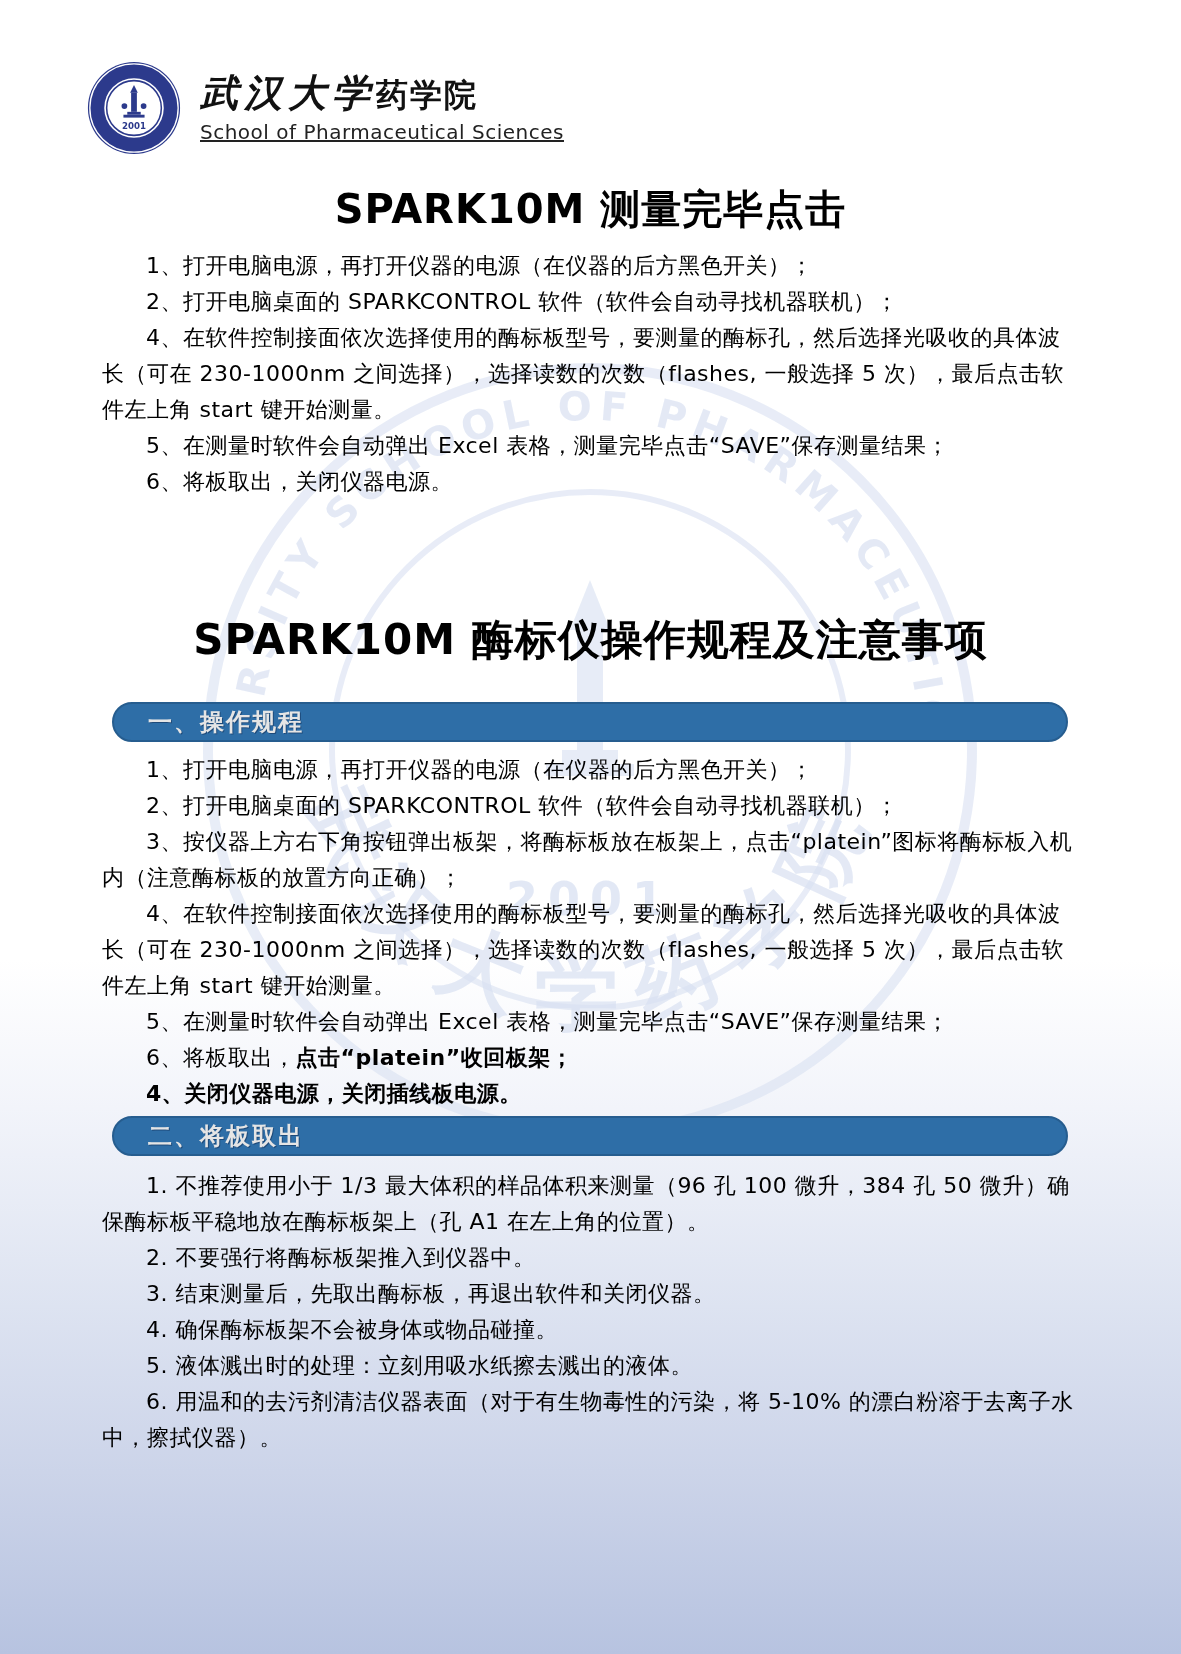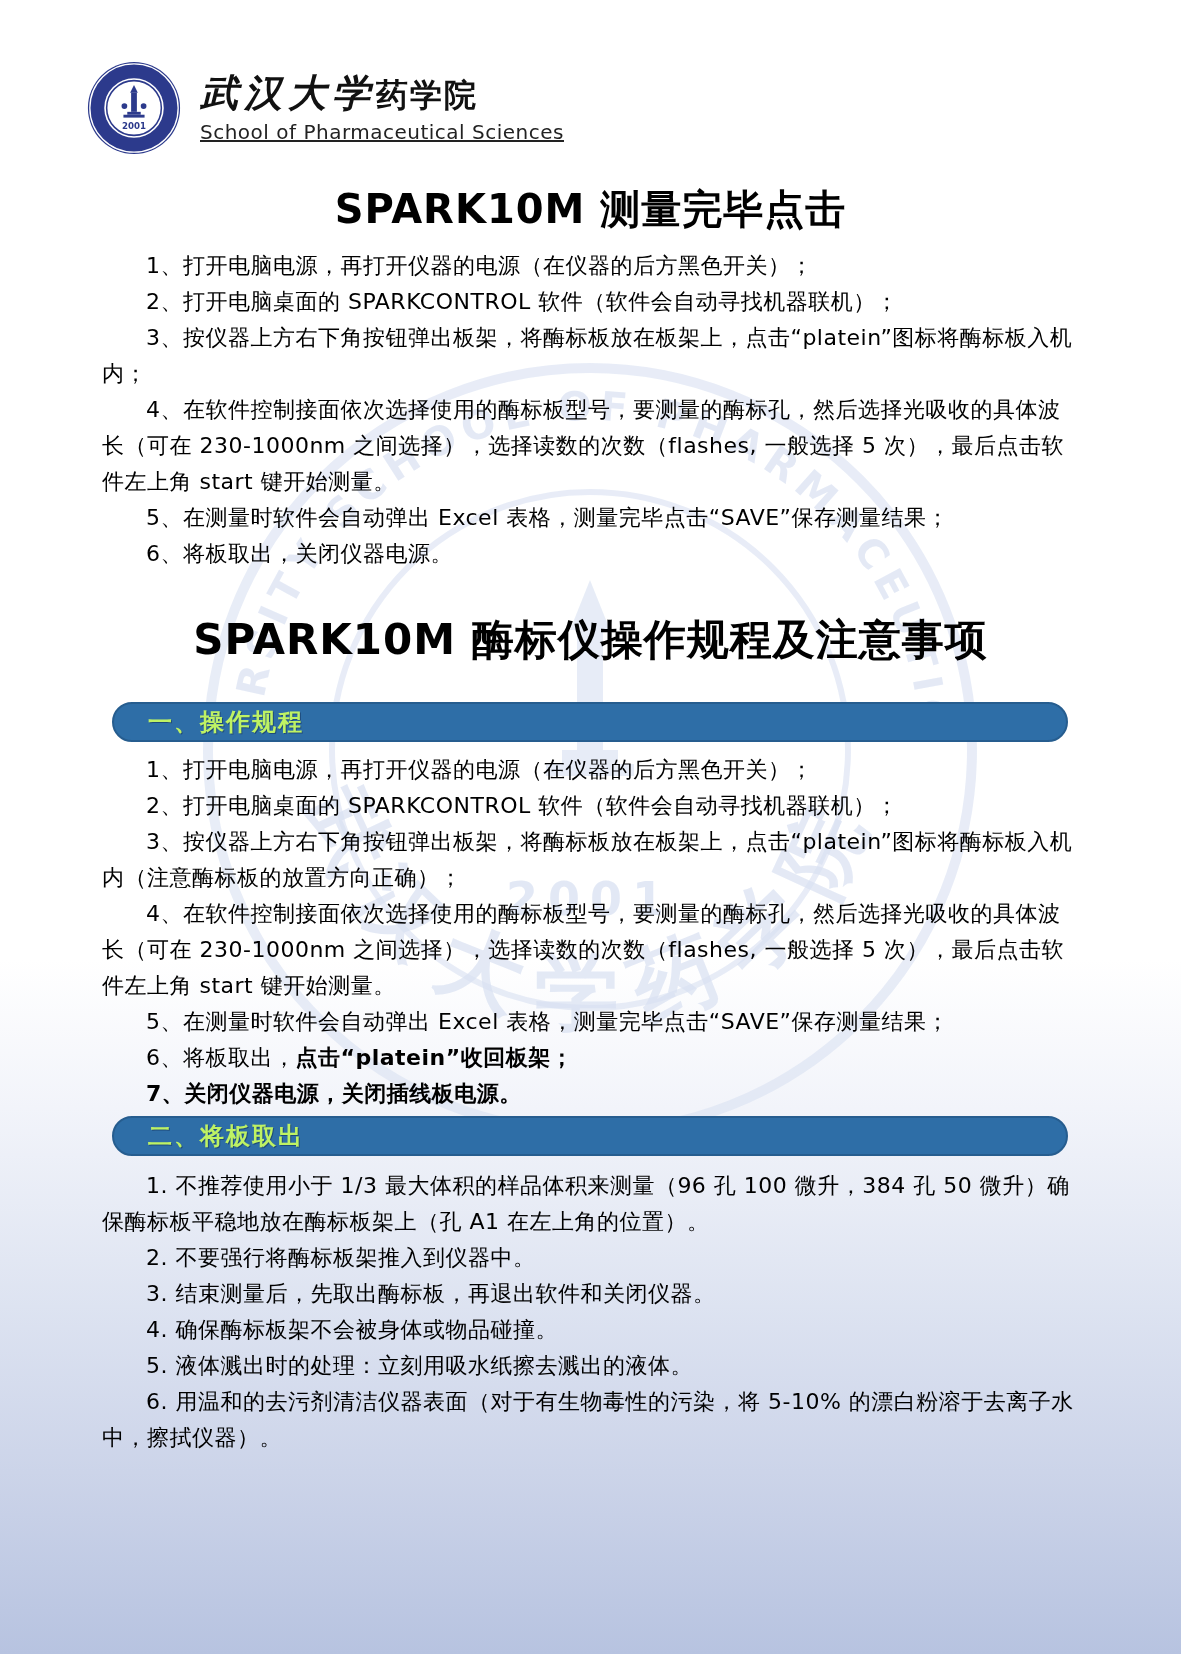--- a/index.html
+++ b/index.html
@@ -33,21 +33,21 @@
   
   .banner{
     position:absolute;left:112px;right:113px;height:40px;
     border-radius:21px;
     background:#2e6ea7;
     border:2px solid #265d8f;
     box-sizing:border-box;
     display:flex;align-items:center;
     padding-left:34px;
   }
-  .banner span{color:#bef264;font-size:24px;font-weight:bold;letter-spacing:2px;
+  .banner span{color:#e5e5e5;font-size:24px;font-weight:bold;letter-spacing:2px;
     text-shadow:1px 1px 0 rgba(20,50,90,.6);}
   .banner.b1{top:702px;}
   .banner.b2{top:1116px;}
   
   .list{position:absolute;left:102px;right:102px;}
   .list.intro{top:248px;}
   .list.sec1{top:752px;}
   .list.sec2{top:1168px;}
   .list p{margin:0;font-size:22px;line-height:36px;text-indent:44px;
     letter-spacing:0.5px;}
@@ -108,40 +108,39 @@
         </div>
         <div class="logo-en">School of Pharmaceutical Sciences</div>
       </div>
     </header>
 
     <h1 class="title-main">SPARK10M 测量完毕点击</h1>
 
     <section class="list intro">
         <p><span>1、打开电脑电源，再打开仪器的电源（在仪器的后方黑色开关）；</span></p>
         <p><span>2、打开电脑桌面的 SPARKCONTROL 软件（软件会自动寻找机器联机）；</span></p>
-        <p><span>3、按仪器上方右下角按钮弹出板架，将酶标板放在板架上，点击“platein”图标将酶标板入机内；</span></p>
         <p><span>4、在软件控制接面依次选择使用的酶标板型号，要测量的酶标孔，然后选择光吸收的具体波长（可在 230-1000nm 之间选择），选择读数的次数（flashes, 一般选择 5 次），最后点击软件左上角 start 键开始测量。</span></p>
         <p><span>5、在测量时软件会自动弹出 Excel 表格，测量完毕点击“SAVE”保存测量结果；</span></p>
         <p><span>6、将板取出，关闭仪器电源。</span></p>
       </section>
 
     <h1 class="title-secondary">SPARK10M 酶标仪操作规程及注意事项</h1>
 
     <div class="banner b1">
       <span>一、操作规程</span>
     </div>
 
     <section class="list sec1">
         <p><span>1、打开电脑电源，再打开仪器的电源（在仪器的后方黑色开关）；</span></p>
         <p><span>2、打开电脑桌面的 SPARKCONTROL 软件（软件会自动寻找机器联机）；</span></p>
         <p><span>3、按仪器上方右下角按钮弹出板架，将酶标板放在板架上，点击“platein”图标将酶标板入机内（注意酶标板的放置方向正确）；</span></p>
         <p><span>4、在软件控制接面依次选择使用的酶标板型号，要测量的酶标孔，然后选择光吸收的具体波长（可在 230-1000nm 之间选择），选择读数的次数（flashes, 一般选择 5 次），最后点击软件左上角 start 键开始测量。</span></p>
         <p><span>5、在测量时软件会自动弹出 Excel 表格，测量完毕点击“SAVE”保存测量结果；</span></p>
         <p><span>6、将板取出，</span><span class="bold">点击“platein”收回板架；</span></p>
-        <p><span class="bold">7、关闭仪器电源，关闭插线板电源。</span></p>
+        <p><span class="bold">4、关闭仪器电源，关闭插线板电源。</span></p>
       </section>
 
     <div class="banner b2">
       <span>二、将板取出</span>
     </div>
 
     <section class="list sec2">
         <p><span>1. 不推荐使用小于 1/3 最大体积的样品体积来测量（96 孔 100 微升，384 孔 50 微升）确保酶标板平稳地放在酶标板架上（孔 A1 在左上角的位置）。</span></p>
         <p><span>2. 不要强行将酶标板架推入到仪器中。</span></p>
         <p><span>3. 结束测量后，先取出酶标板，再退出软件和关闭仪器。</span></p>

